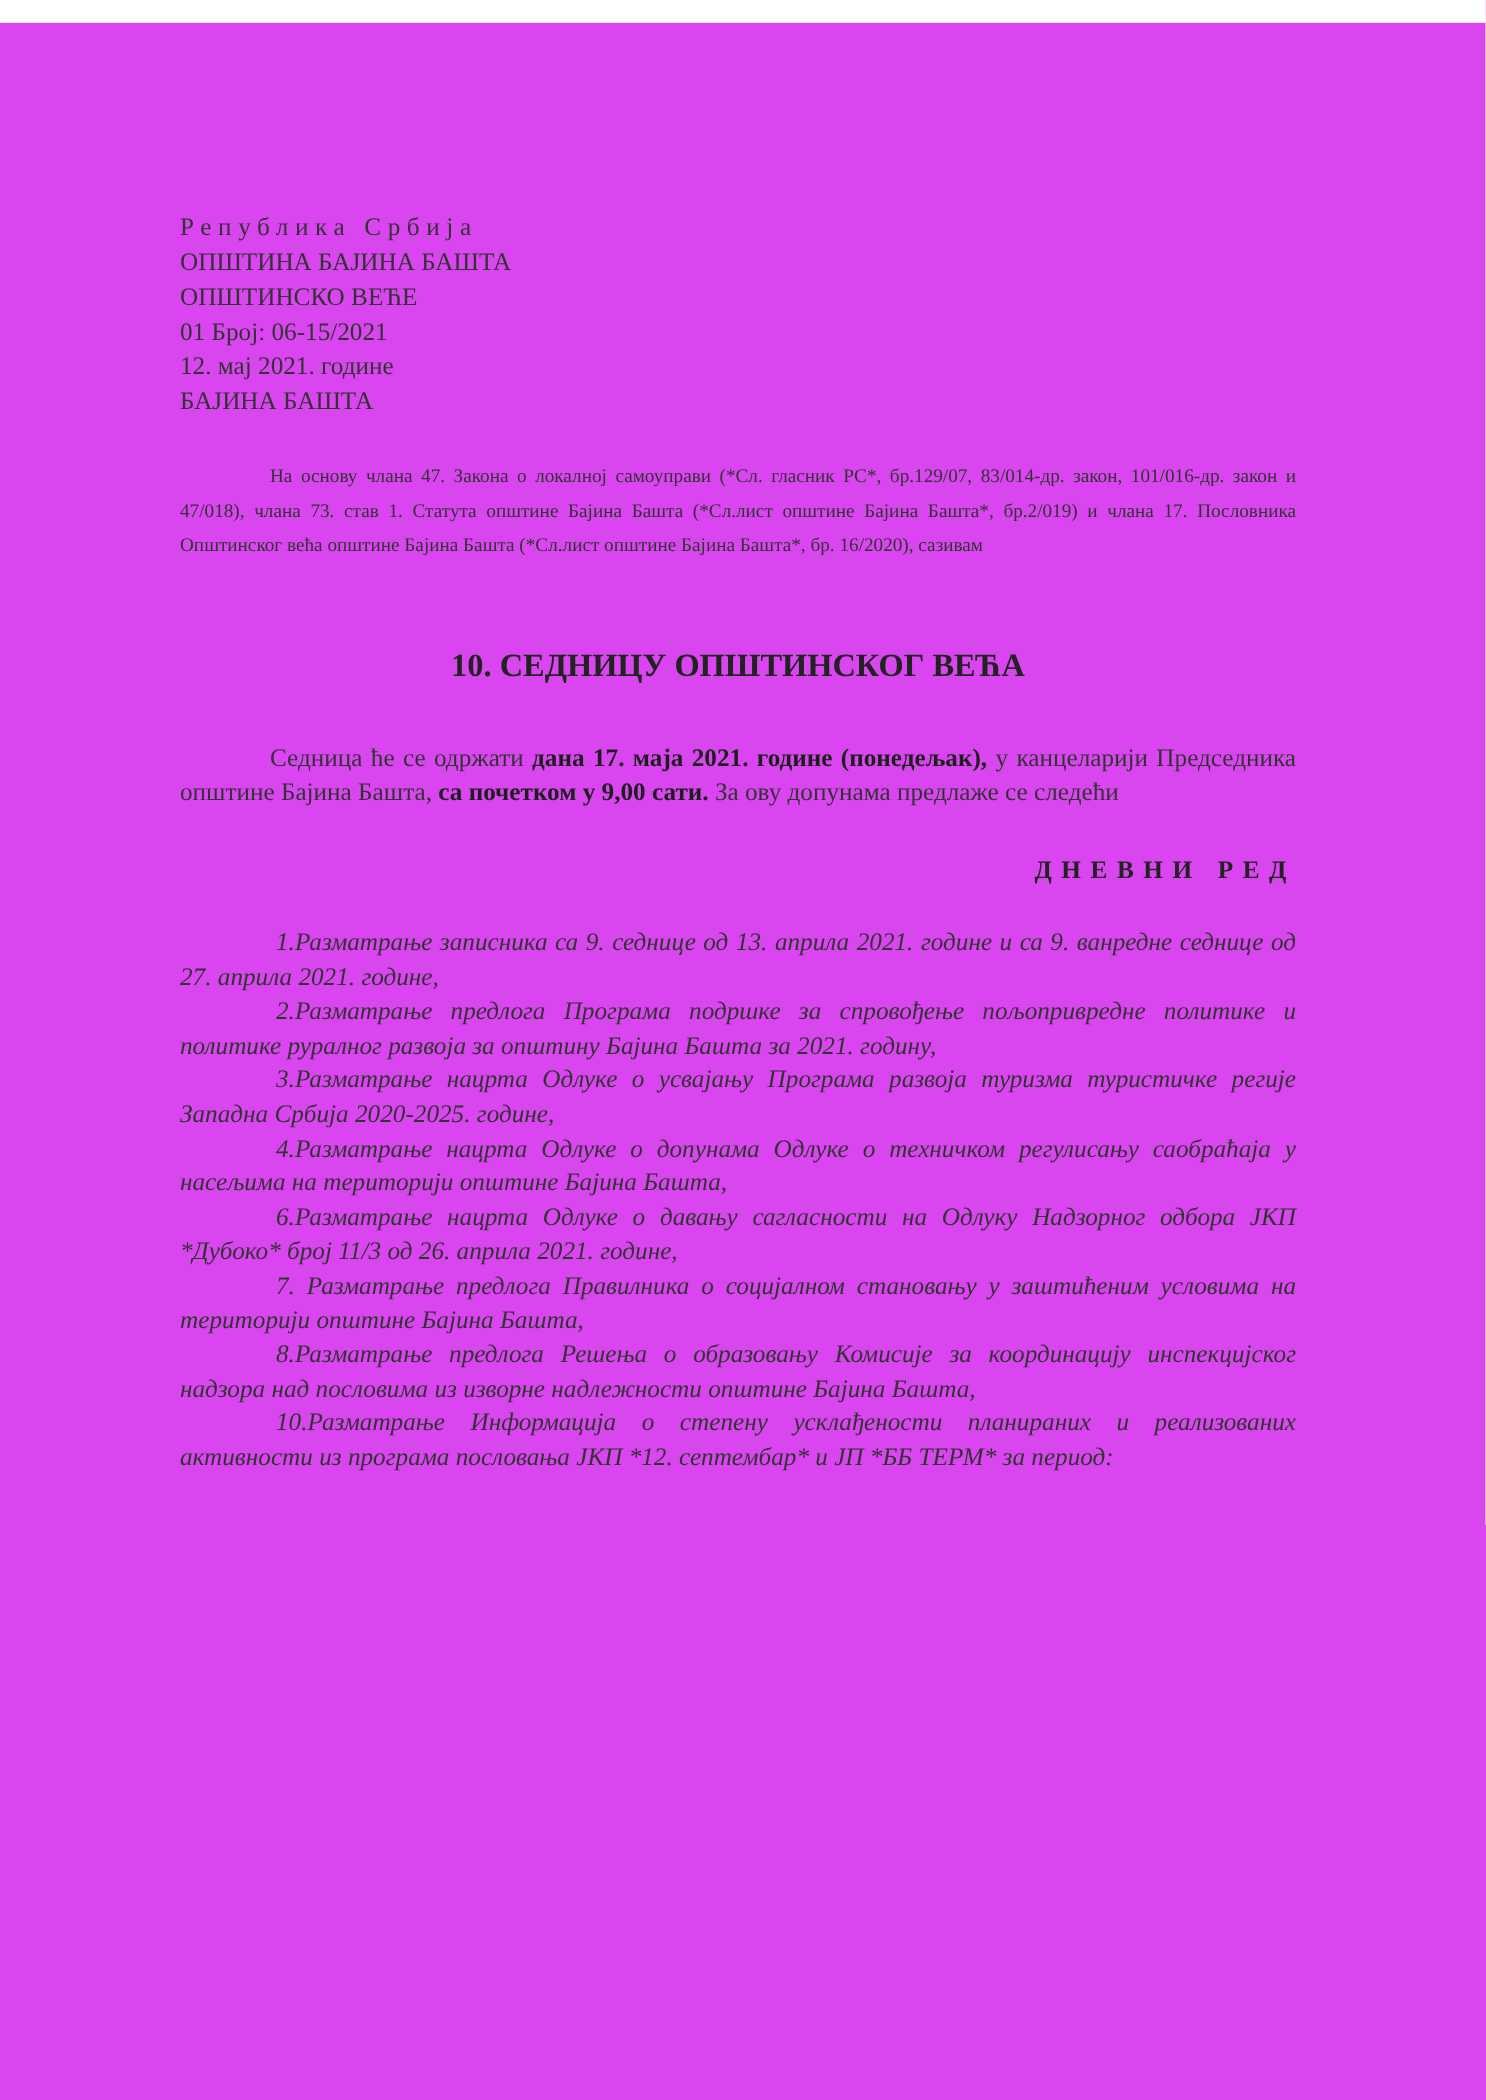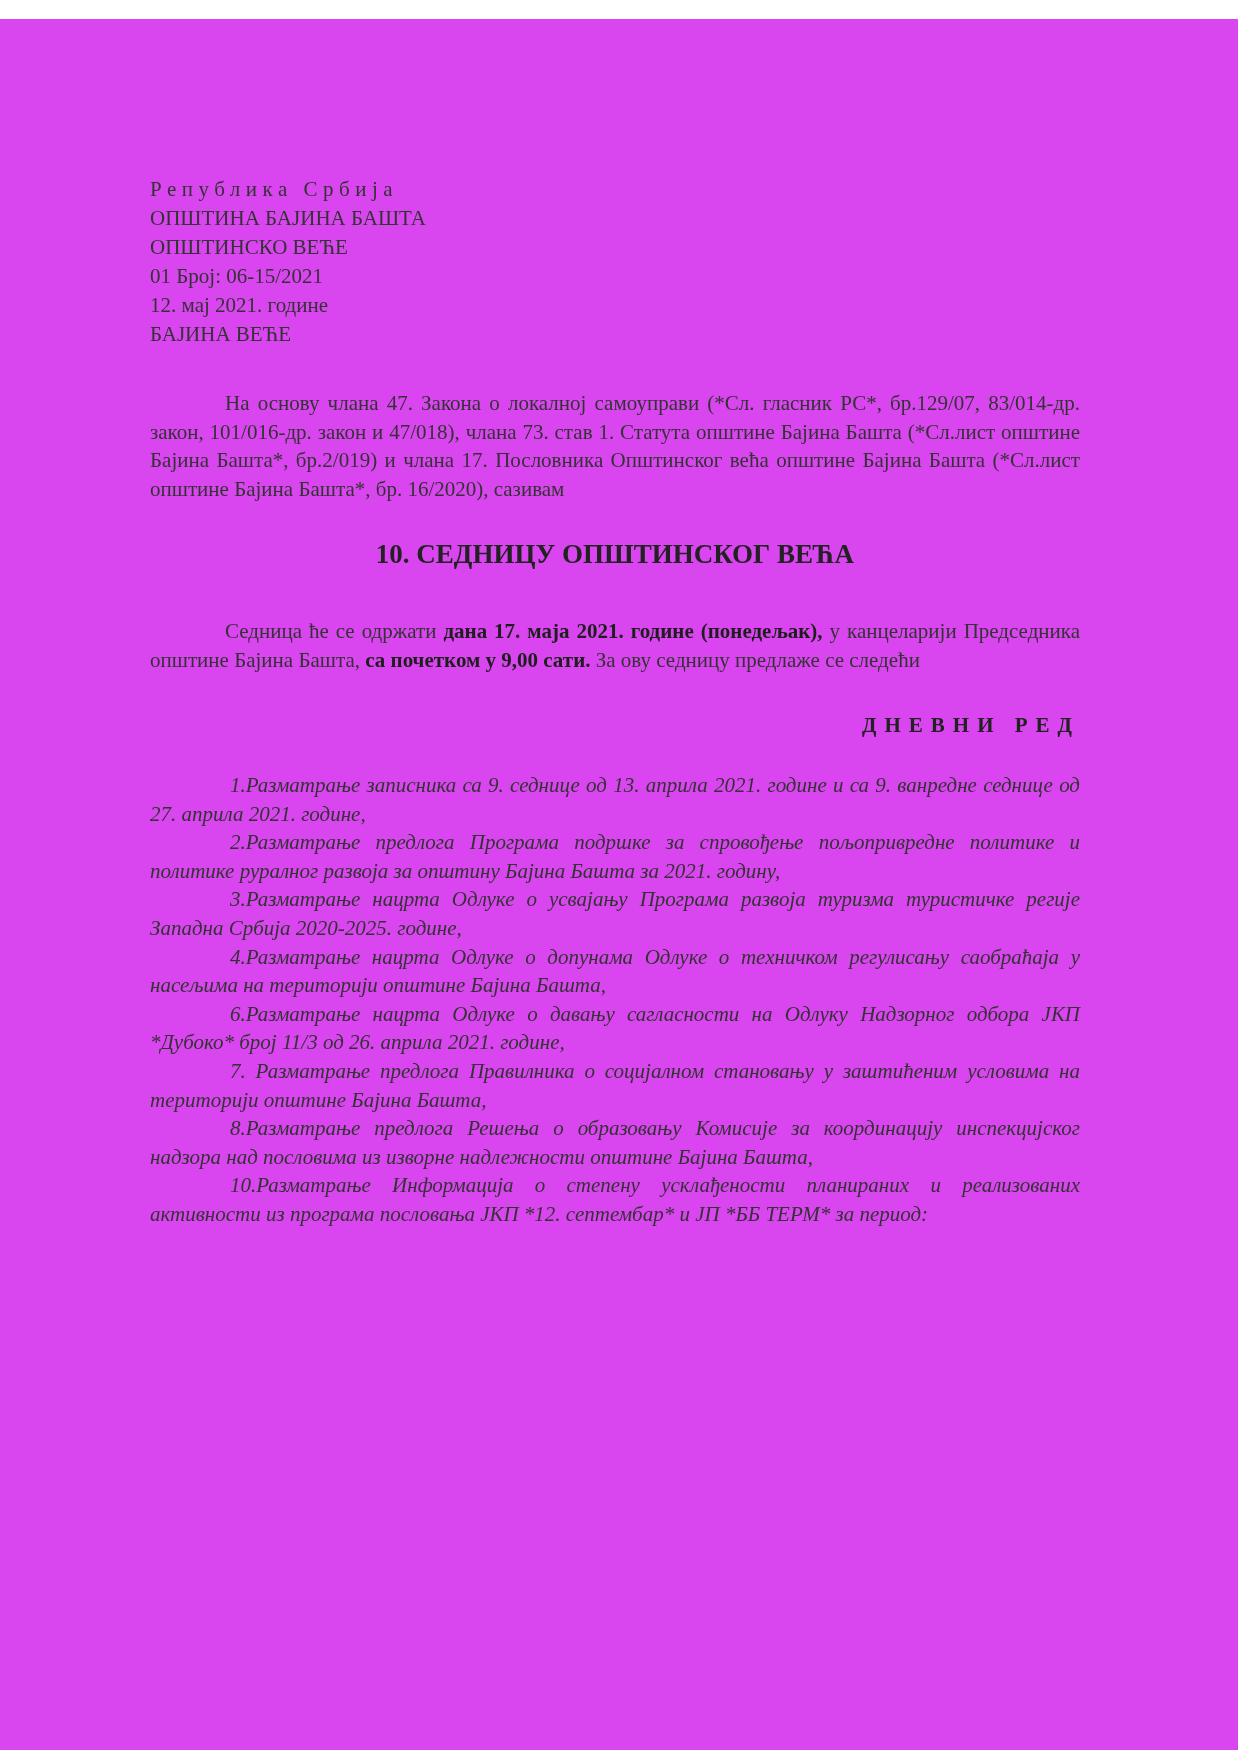--- a/index.html
+++ b/index.html
@@ -32,21 +32,21 @@
       color: #333;
     }
     .letterhead .spaced {
       letter-spacing: 5.5px;
     }
     .preamble {
       position: absolute;
       left: 150px;
       top: 349px;
       width: 930px;
-      font-size: 21px;
+      font-size: 16px;
       line-height: 28.5px;
       text-align: justify;
       text-indent: 75px;
       color: #333;
     }
     .title {
       position: absolute;
       left: 150px;
       width: 930px;
       top: 520px;
@@ -101,28 +101,28 @@
 <body>
 
 <div class="page">
 
   <div class="letterhead">
     <div class="spaced">Република Србија</div>
     <div>ОПШТИНА БАЈИНА БАШТА</div>
     <div>ОПШТИНСКО ВЕЋЕ</div>
     <div>01 Број: 06-15/2021</div>
     <div>12. мај 2021. године</div>
-    <div>БАЈИНА ВЕЋЕ</div>
+    <div>БАЈИНА БАШТА</div>
   </div>
 
   <p class="preamble">На основу члана 47. Закона о локалној самоуправи (*Сл. гласник РС*, бр.129/07, 83/014-др. закон, 101/016-др. закон и 47/018), члана 73. став 1. Статута општине Бајина Башта (*Сл.лист општине Бајина Башта*, бр.2/019) и члана 17. Пословника Општинског већа општине Бајина Башта (*Сл.лист општине Бајина Башта*, бр. 16/2020), сазивам</p>
 
   <div class="title">10. СЕДНИЦУ ОПШТИНСКОГ ВЕЋА</div>
 
-  <p class="session-para"><span>Седница ће се одржати </span><b>дана 17. маја 2021. године (понедељак),</b><span> у канцеларији Председника општине Бајина Башта, </span><b>са почетком у 9,00 сати.</b><span> За ову седницу предлаже се следећи</span></p>
+  <p class="session-para"><span>Седница ће се одржати </span><b>дана 17. маја 2021. године (понедељак),</b><span> у канцеларији Председника општине Бајина Башта, </span><b>са почетком у 9,00 сати.</b><span> За ову допунама предлаже се следећи</span></p>
 
   <div class="agenda-title">ДНЕВНИ РЕД</div>
 
   <ol class="agenda">
     <li>1.Разматрање записника са 9. седнице од 13. априла 2021. године и са 9. ванредне седнице од 27. априла 2021. године,</li>
     <li>2.Разматрање предлога Програма подршке за спровођење пољопривредне политике и политике руралног развоја за општину Бајина Башта за 2021. годину,</li>
     <li>3.Разматрање нацрта Одлуке о усвајању Програма развоја туризма туристичке регије Западна Србија 2020-2025. године,</li>
     <li>4.Разматрање нацрта Одлуке о допунама Одлуке о техничком регулисању саобраћаја у насељима на територији општине Бајина Башта,</li>
     <li>6.Разматрање нацрта Одлуке о давању сагласности на Одлуку Надзорног одбора ЈКП *Дубоко* број 11/3 од 26. априла 2021. године,</li>
     <li>7. Разматрање предлога Правилника о социјалном становању у заштићеним условима на територији општине Бајина Башта,</li>

